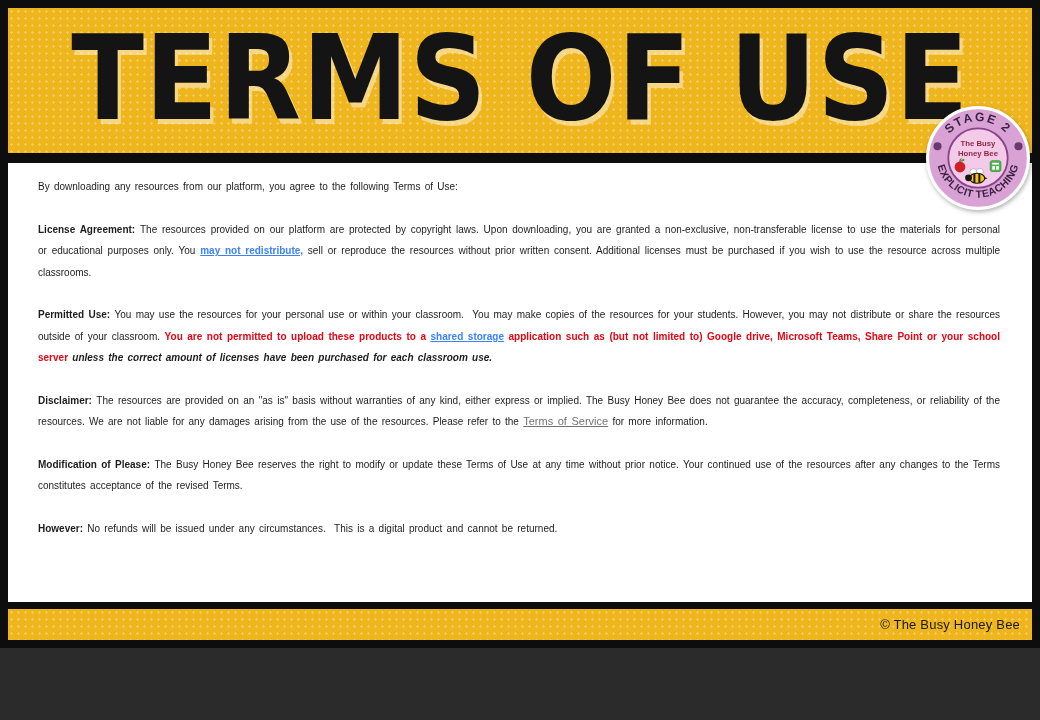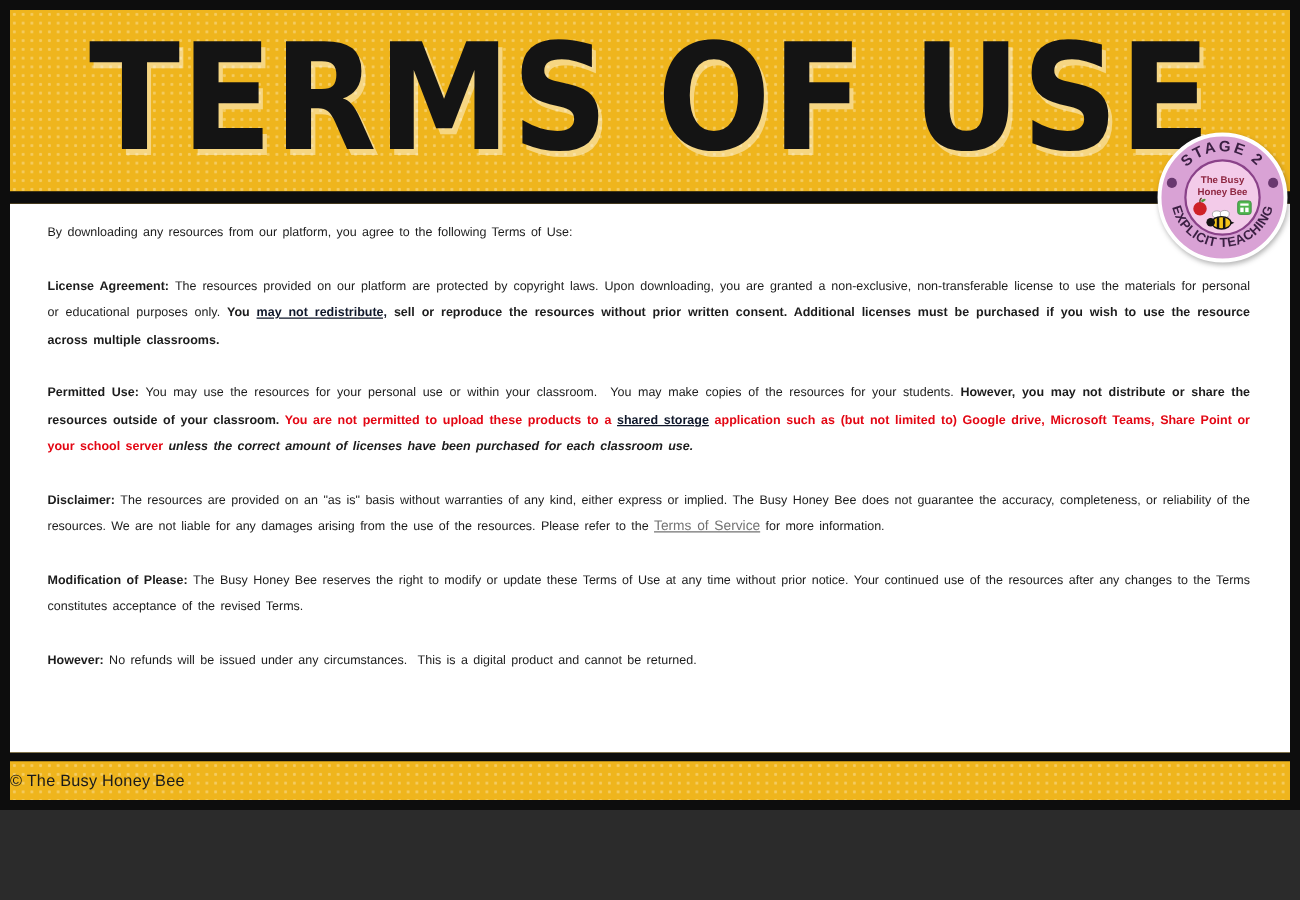--- a/index.html
+++ b/index.html
@@ -52,32 +52,32 @@
   .main {
     padding:13px 32px 0 30px;
     font-size:10px;
     line-height:21.5px;
     color:#1C1C1C;
     word-spacing:1.5px;
   }
   .main p { margin:0 0 21px 0; text-align:justify; }
   .seg-heading { font-weight:bold; }
   .seg-regular { }
-  .seg-bold { font-weight:bold; }
+  .seg-bold { font-weight:normal; }
   .seg-red-bold { color:#E30613; font-weight:bold; }
-  .seg-red-bold-underline { color:#0f172a; font-weight:bold; text-decoration:underline; }
+  .seg-red-bold-underline { color:#3b82f6; font-weight:bold; text-decoration:underline; }
   .seg-bold-italic { font-weight:bold; font-style:italic; }
   .seg-link { color:#737373; text-decoration:underline; font-size:1.1em; cursor:pointer; }
 
   .footer {
     position:absolute; left:0; right:0; bottom:0;
     height:38px;
     box-sizing:border-box;
     border-top:7px solid #0D0D0D;
-    display:flex; align-items:center; 
+    display:flex; align-items:center; justify-content:flex-end;
     padding-right:12px;
   }
   .copyright { font-size:13px; color:#1a1a1a; letter-spacing:0.2px; }
 </style>
 </head>
 <body>
 
 <div class="page">
 
   <div class="header gold-texture">

